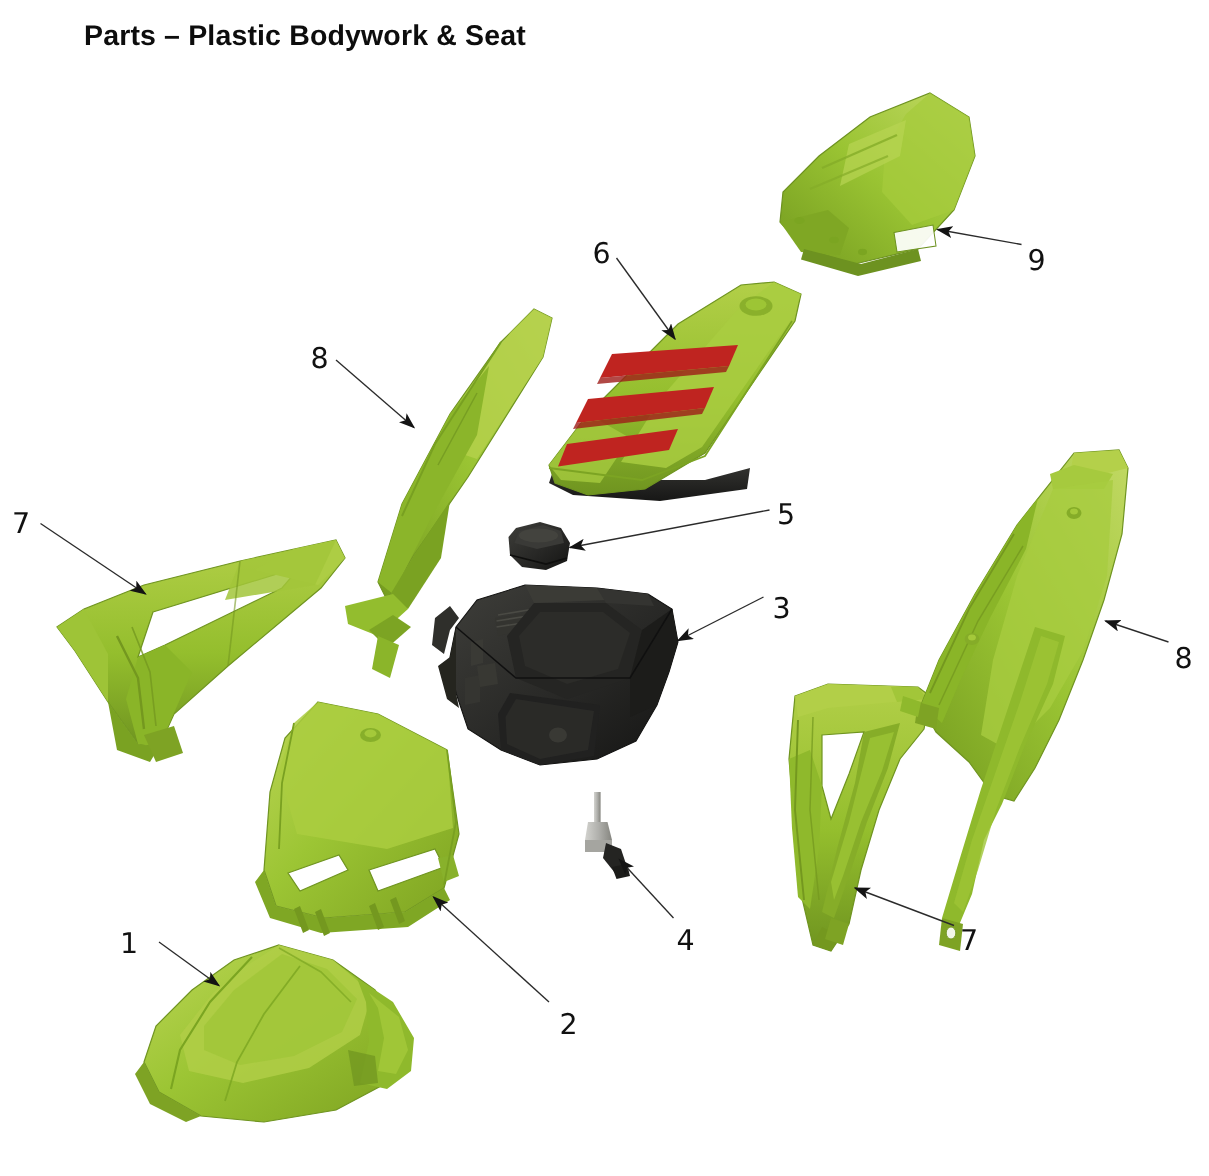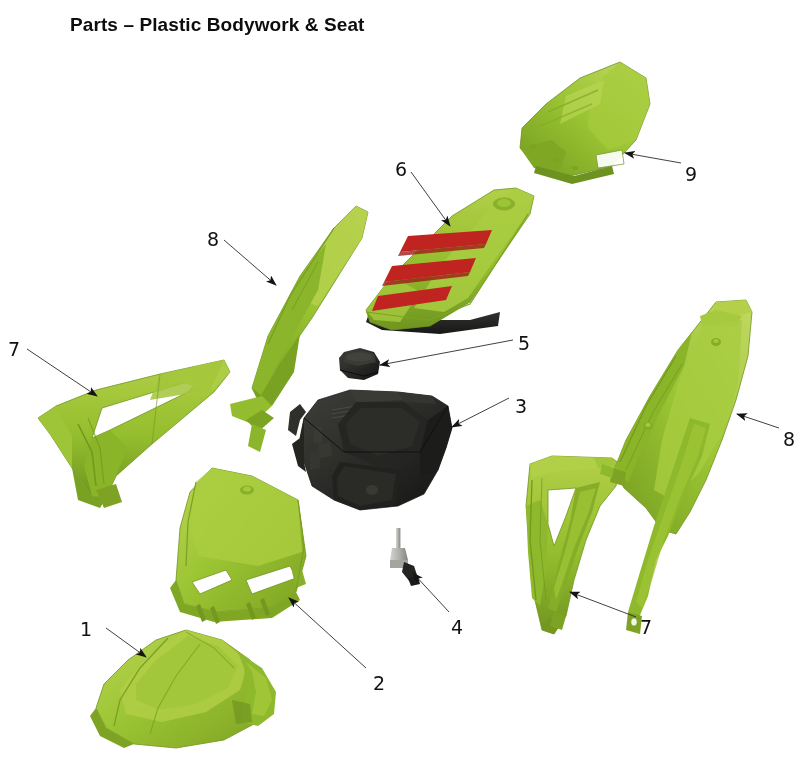--- a/index.html
+++ b/index.html
@@ -2,21 +2,21 @@
 <html><head>
 <meta charset="utf-8">
 <style>
   html,body{margin:0;padding:0;background:#ffffff;}
   body{
     width:806px;height:784px;position:relative;overflow:hidden;
     font-family:"Liberation Sans", sans-serif;
     -webkit-font-smoothing:antialiased;
   }
   #page-title{
-    position:absolute;left:70px;top:14px;
+    position:absolute;left:56px;top:14px;
     font-size:19px;font-weight:bold;color:#0d0d0d;
     letter-spacing:0.1px;white-space:nowrap;
   }
   #diagram{position:absolute;left:0;top:0;width:806px;height:784px;}
   .callout-label{
     position:absolute;
     font-family:"DejaVu Sans", sans-serif;
     font-size:19px;font-weight:400;color:#111111;
     line-height:1;user-select:none;
   }

